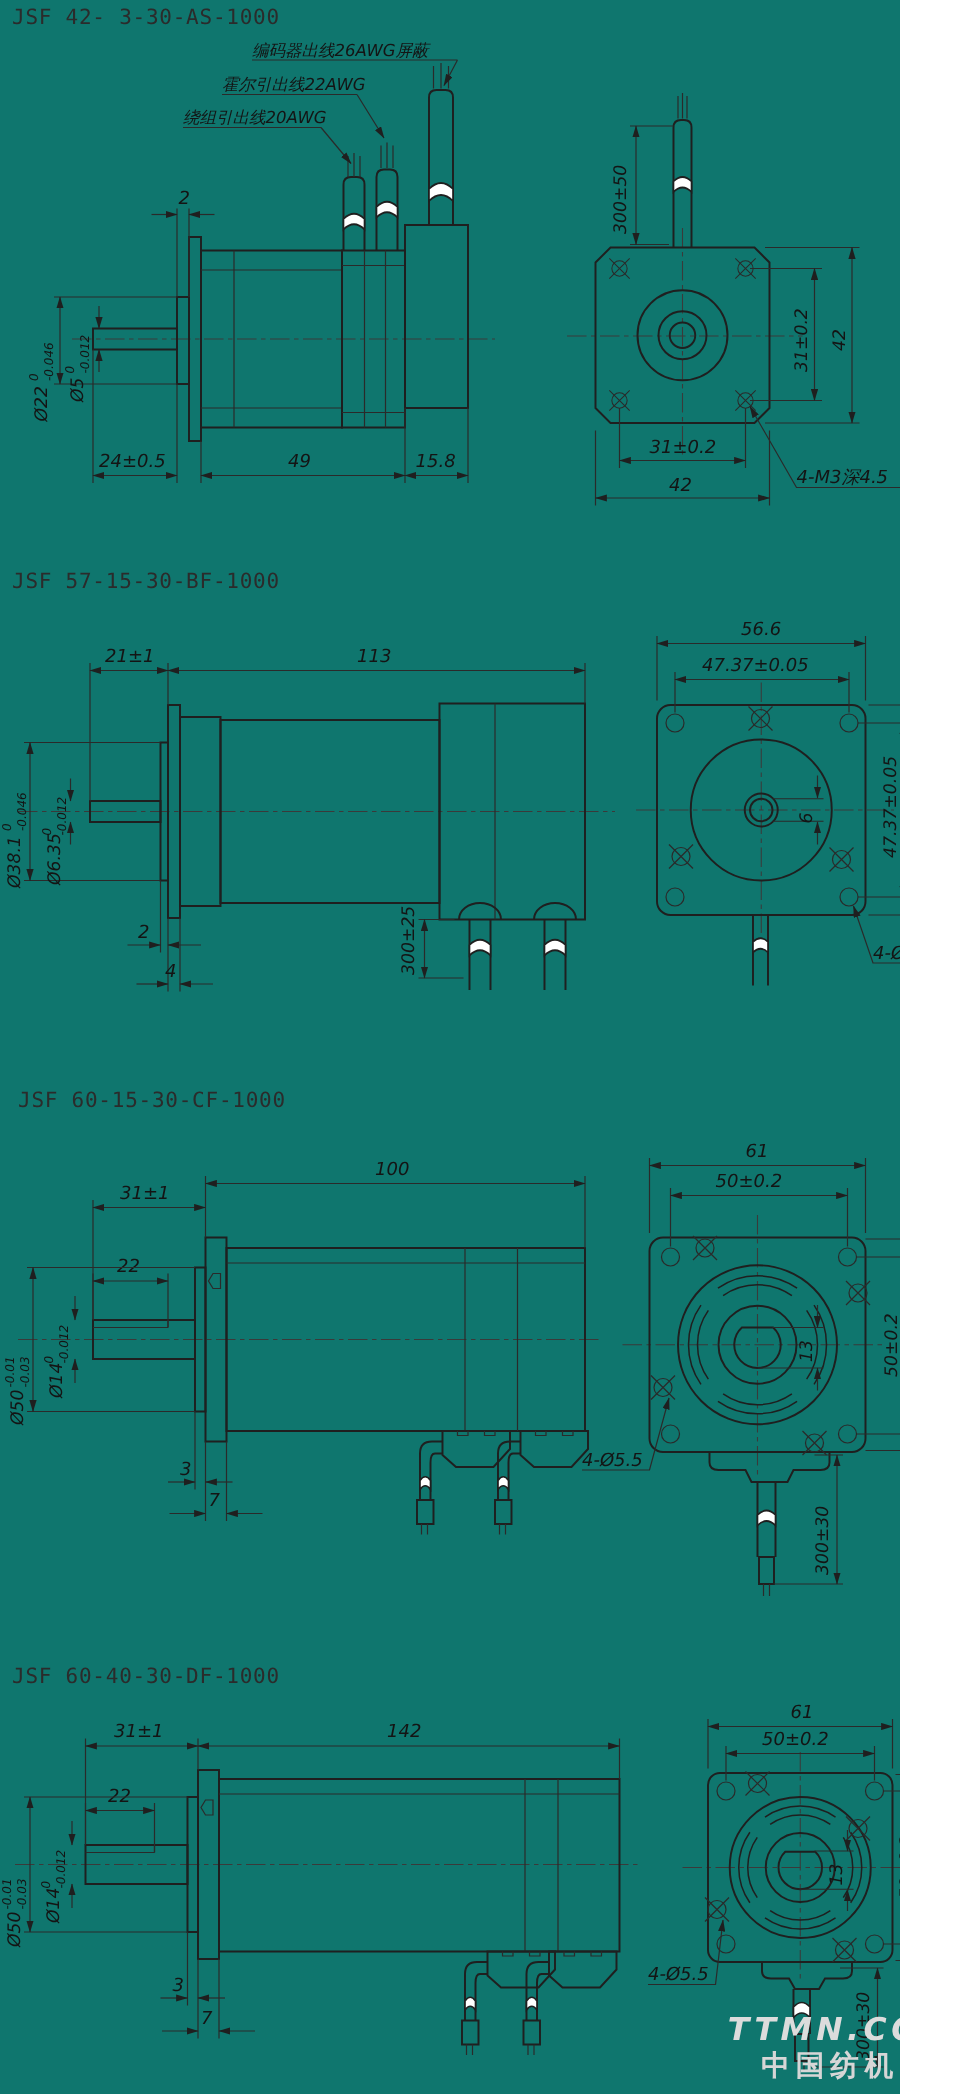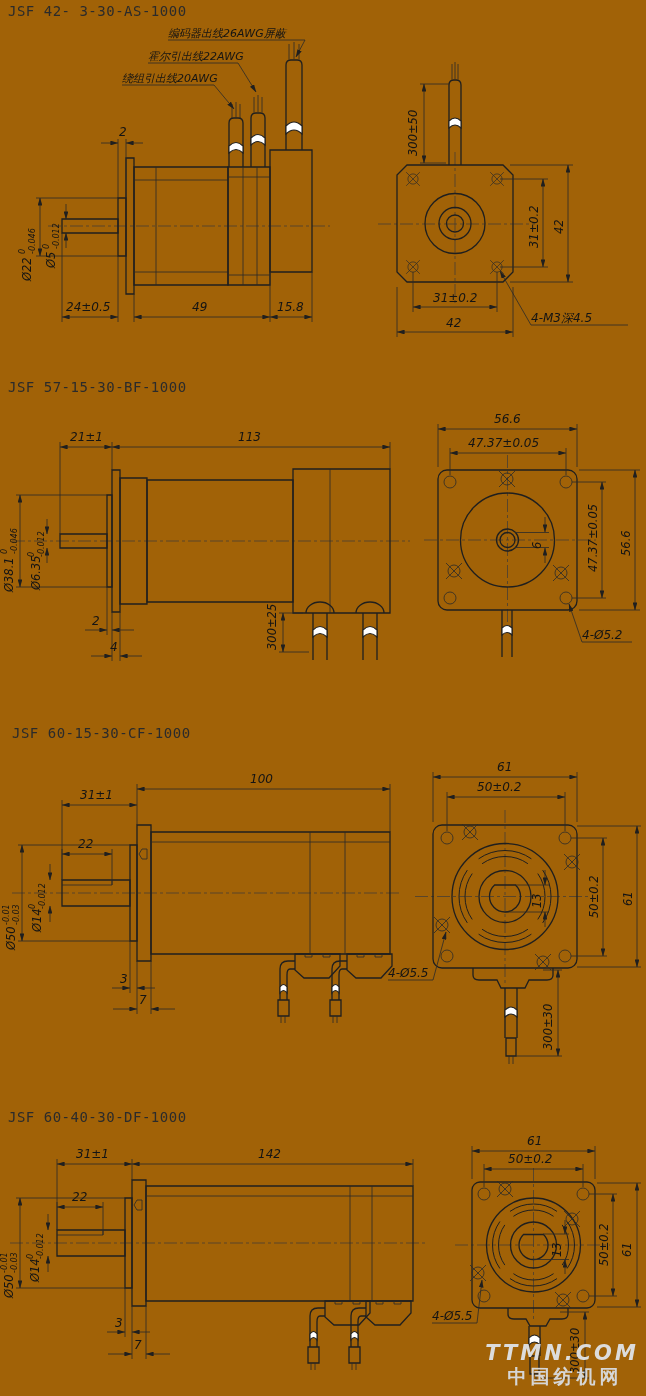--- a/index.html
+++ b/index.html
@@ -1,16 +1,16 @@
 <!DOCTYPE html>
 <html><head>
 <meta charset="utf-8">
 <style>
   html,body{margin:0;padding:0;background:#fff}
-  .sheet{width:646px;height:1396px;background:#a16207;position:relative;overflow:hidden}
+  .sheet{width:600px;height:1396px;background:#0f766e;position:relative;overflow:hidden}
   svg{display:block}
   .ol{fill:none;stroke:#1f1f1f;stroke-width:1.3;stroke-linejoin:miter}
   .tl{fill:none;stroke:#2a2a2a;stroke-width:0.8}
   .cl{fill:none;stroke:#3a3a3a;stroke-width:0.7;stroke-dasharray:13 3 3 3}
   .slot{fill:none;stroke:#1f1f1f;stroke-width:1;stroke-dasharray:70 20;stroke-dashoffset:35}
   .br{fill:#ffffff;stroke:#1f1f1f;stroke-width:1.1}
   text{fill:#141414}
   .dim{font:italic 12px "DejaVu Sans",sans-serif}
   .dimr{font:italic 11.5px "DejaVu Sans",sans-serif}
   .tol{font:italic 8px "DejaVu Sans",sans-serif}

